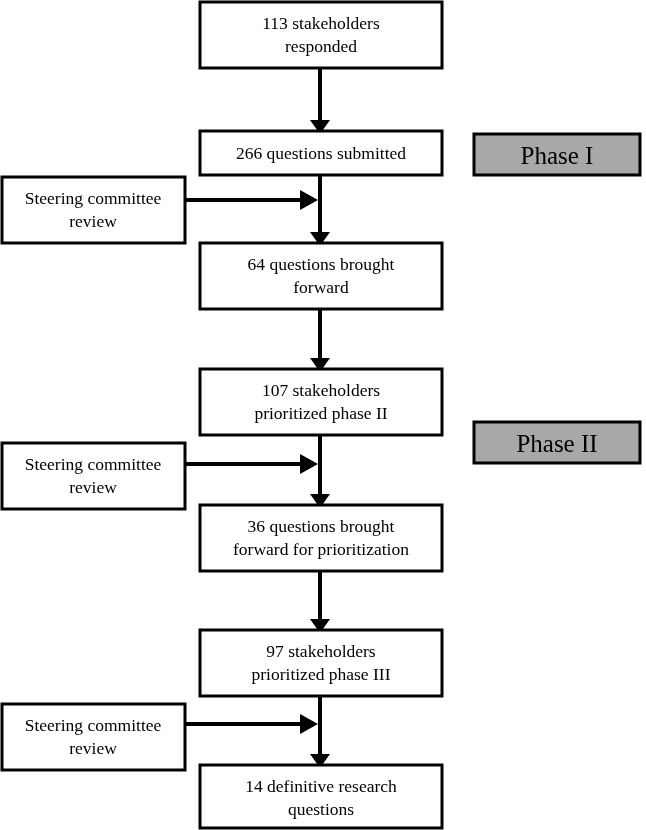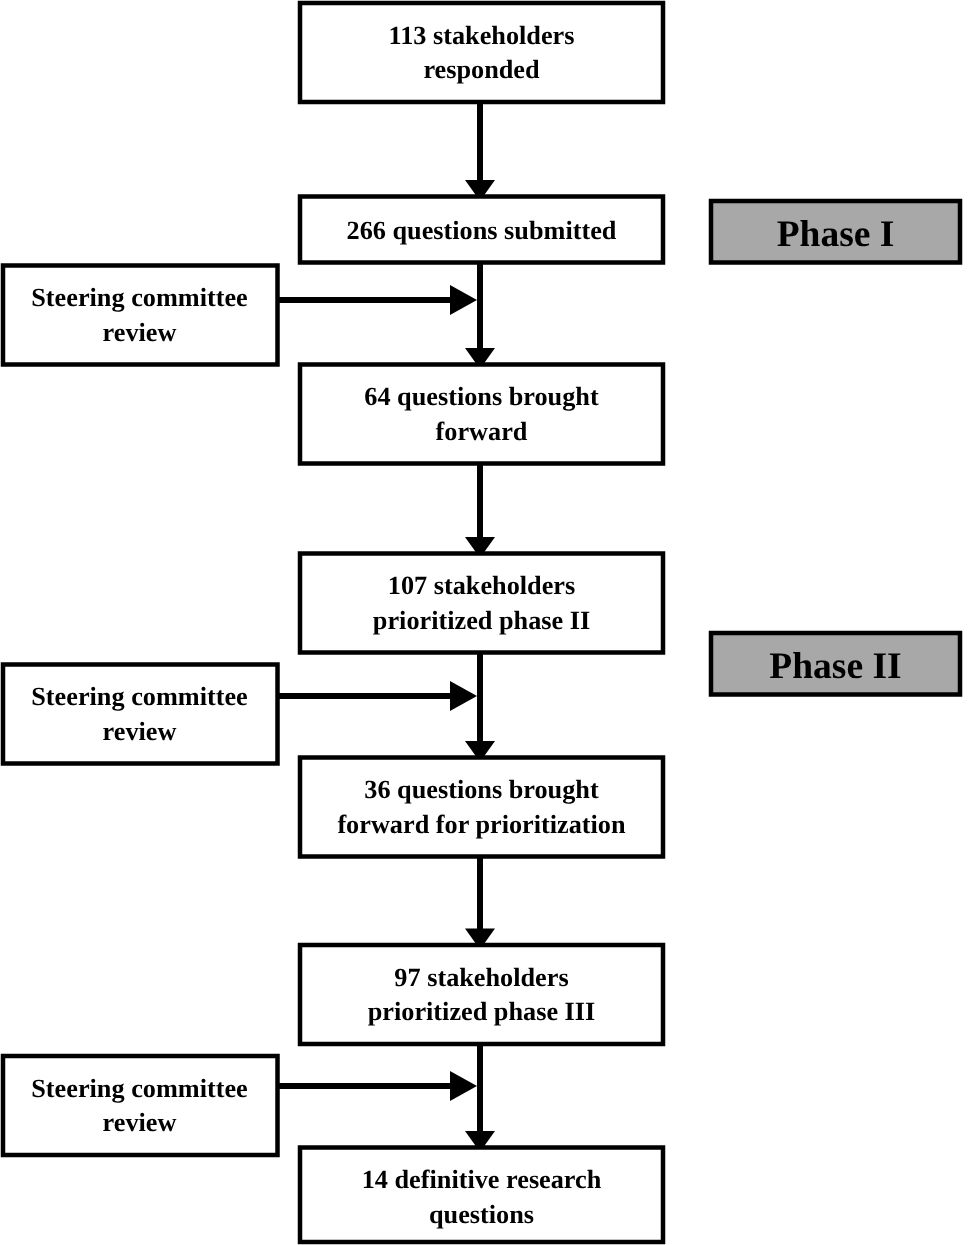--- a/index.html
+++ b/index.html
@@ -10,21 +10,20 @@
   body {
     width: 646px;
     height: 830px;
     font-family: "Liberation Serif", "DejaVu Serif", serif;
     overflow: hidden;
   }
   #flowchart-root {
     position: relative;
     width: 646px;
     height: 830px;
-    font-weight: bold;
   }
   svg#flow-svg {
     display: block;
     width: 646px;
     height: 830px;
   }
   .box-rect {
     fill: #ffffff;
     stroke: #000000;
     stroke-width: 3;

